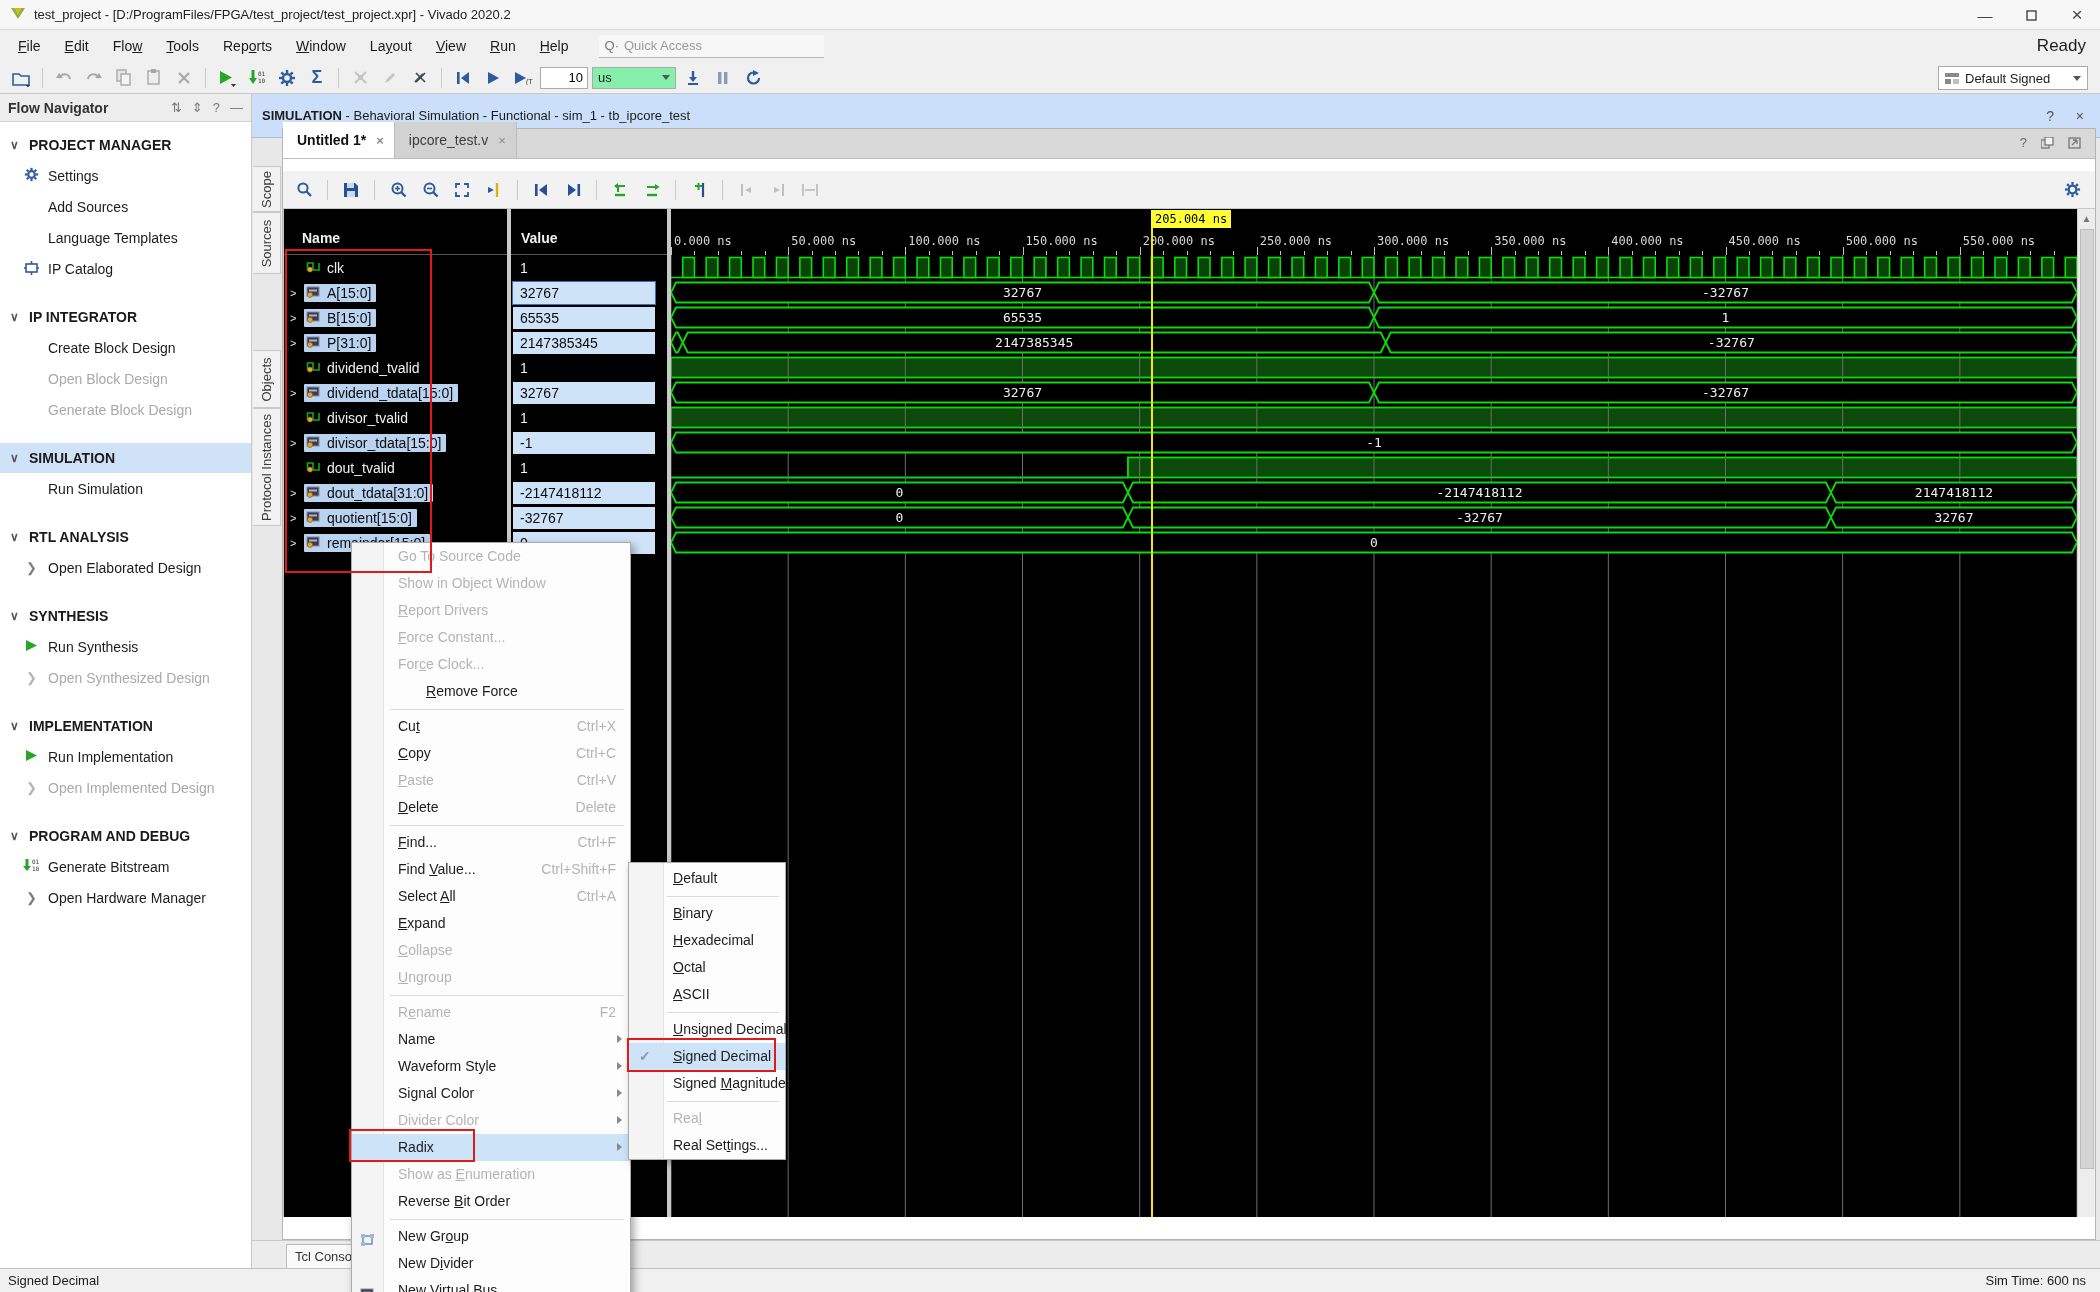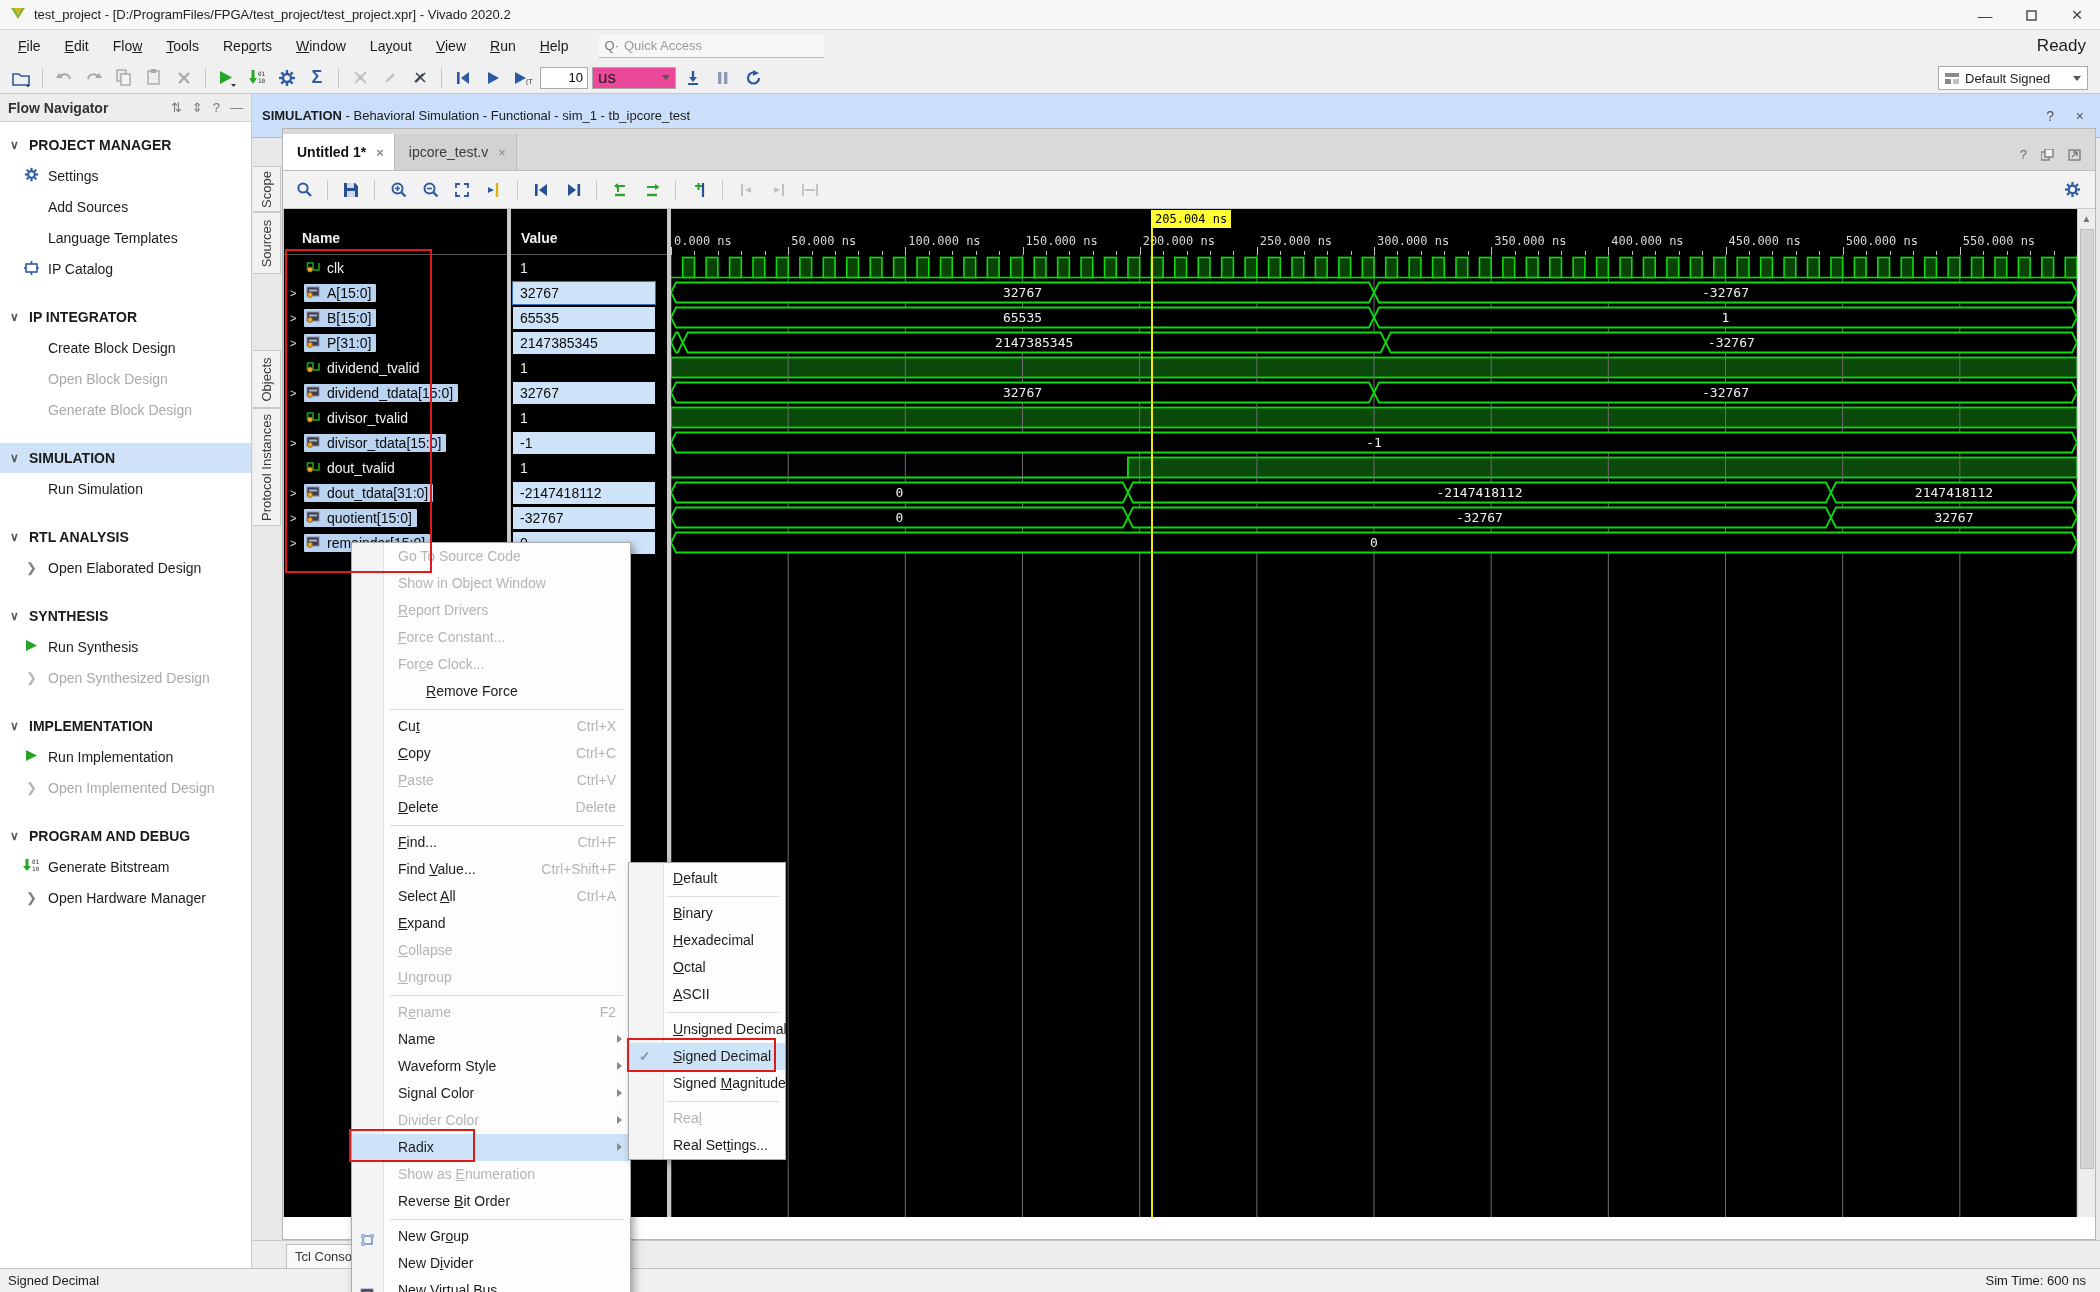--- a/index.html
+++ b/index.html
@@ -17,21 +17,21 @@
   #menubar { position:absolute; left:0; top:30px; width:2100px; height:32px; background:#f0f0f0; display:flex; align-items:center; padding-left:6px; }
   .mi { padding:0 12px; height:24px; line-height:24px; font-size:14px; color:#1c1c1c; }
   #quickaccess { margin-left:18px; width:225px; height:23px; border-bottom:1px solid #b9b9b9; background:#f7f7f7; color:#9a9a9a; font-size:13px; display:flex; align-items:center; padding-left:6px; gap:5px; }
   #ready { position:absolute; right:14px; top:36px; font-size:17px; color:#1c1c1c; }
 
   
   #toolbar { position:absolute; left:0; top:62px; width:2100px; height:32px; background:#f0f0f0; border-bottom:1px solid #c9c9c9; display:flex; align-items:center; padding-left:8px; gap:4px; }
   .tbico { width:26px; height:24px; display:flex; align-items:center; justify-content:center; }
   .tsep { width:1px; height:20px; background:#c9c9c9; margin:0 4px; }
   #time-input { width:48px; height:22px; border:1px solid #ababab; background:#fff; text-align:right; font-size:13px; padding-right:4px; font-family:"Liberation Sans",sans-serif; }
-  #unit-select { width:84px; height:22px; border:1px solid #ababab; background:#ec4899; font-size:17px; display:flex; align-items:center; justify-content:space-between; padding:0 5px; }
+  #unit-select { width:84px; height:22px; border:1px solid #ababab; background:#86efac; font-size:13px; display:flex; align-items:center; justify-content:space-between; padding:0 5px; }
   #layout-select { position:absolute; right:12px; top:66px; width:150px; height:24px; border:1px solid #ababab; background:#fff; font-size:13px; display:flex; align-items:center; gap:6px; padding:0 6px; }
   #layout-select .caret, #unit-select .caret { border-left:4px solid transparent; border-right:4px solid transparent; border-top:5px solid #555; }
 
   
   #flownav { position:absolute; left:0; top:94px; width:252px; height:1174px; background:#fff; border-right:1px solid #c9c9c9; }
   #flownav-hdr { height:28px; background:#ededed; border-bottom:1px solid #d2d2d2; display:flex; align-items:center; padding:0 8px; }
   #flownav-hdr .t { font-weight:bold; font-size:14px; color:#333; flex:1; }
   #flownav-hdr .hic { color:#777; font-size:13px; margin-left:10px; }
   #flownav-body { padding-top:8px; }
   .fn-sec { margin-bottom:18px; }
@@ -49,21 +49,21 @@
   #simbar { position:absolute; left:252px; top:94px; width:1848px; height:44px; background:#cbdffa; border-bottom:1px solid #a8bedc; display:flex; align-items:center; padding-left:10px; font-size:13px; }
   #simbar b { font-weight:bold; }
   #simbar .hic { position:absolute; font-size:14px; color:#555; }
 
   
   .vtab { position:absolute; left:253px; width:28px; background:#f2f2f2; border:1px solid #c9c9c9; border-left:none; display:flex; align-items:center; justify-content:center; }
   .vtab span { transform:rotate(-90deg); white-space:nowrap; font-size:13px; color:#3a3a3a; }
 
   
   #wavewin { position:absolute; left:282px; top:128px; width:1814px; height:1112px; background:#fff; border:1px solid #b5b5b5; }
-  #wavetabs { position:absolute; left:0; top:0; width:100%; height:42px; background:#d9d9d9; border-bottom:1px solid #bdbdbd; display:flex; align-items:flex-end; }
+  #wavetabs { position:absolute; left:0; top:0; width:100%; height:30px; background:#d9d9d9; border-bottom:1px solid #bdbdbd; display:flex; align-items:flex-end; }
   .wtab { height:36px; padding:0 10px 0 14px; display:flex; align-items:center; gap:10px; font-size:14px; color:#3c3c3c; background:#d2d2d2; border-right:1px solid #bdbdbd; }
   .wtab.active { background:#fff; font-weight:bold; color:#111; }
   .wtab .x { color:#8a8a8a; font-size:13px; }
   #wavetabs .ticons { margin-left:auto; display:flex; gap:14px; padding:0 14px 8px 0; color:#666; font-size:13px; align-items:center; }
 
   #wavetb { position:absolute; left:0; top:42px; width:100%; height:38px; background:#f2f2f2; border-bottom:1px solid #c9c9c9; display:flex; align-items:center; padding-left:8px; gap:6px; }
   #wavetb .gear-right { position:absolute; right:10px; }
 
   #panels { position:absolute; left:0; top:80px; width:1812px; height:1008px; background:#c9c9c9; }
   #names-panel  { position:absolute; left:1px;   top:0; width:223px;  height:100%; background:#000; }

